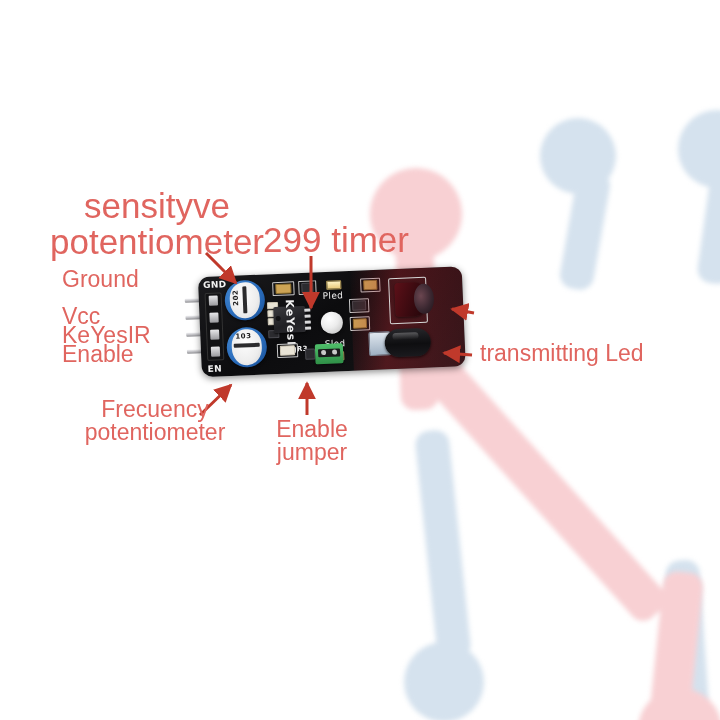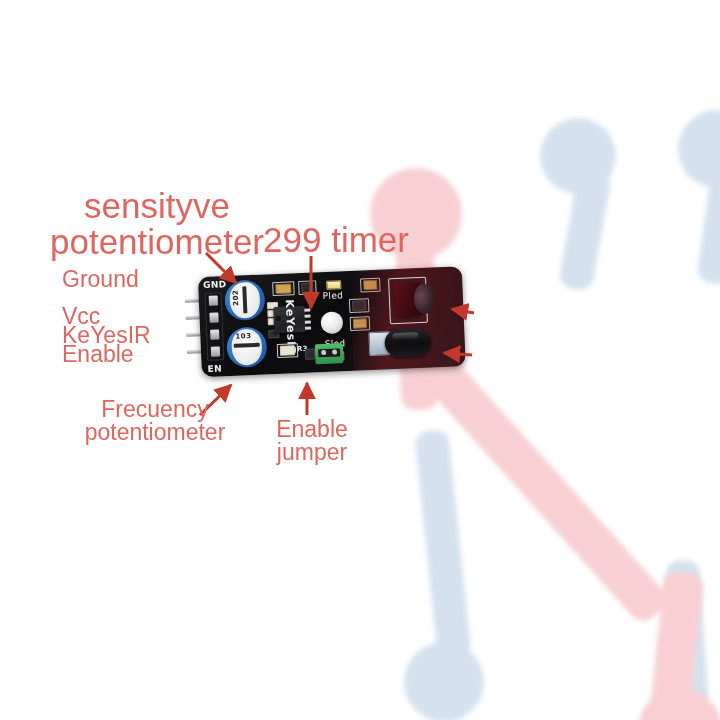--- a/index.html
+++ b/index.html
@@ -407,20 +407,21 @@
 potentiometer</div>
 
   <div class="ann big c" style="left:246px; top:222px; width:180px;">299 timer</div>
 
   <div class="ann pins" style="left:62px; top:268px;">Ground</div>
   <div class="ann pins" style="left:62px; top:305px;">Vcc</div>
   <div class="ann pins" style="left:62px; top:324px;">KeYesIR</div>
   <div class="ann pins" style="left:62px; top:343px;">Enable</div>
 
 
+  <div class="ann mid r" style="left:480px; top:342px;">transmitting Led</div>
 
   <div class="ann mid c" style="left:50px; top:398px; width:210px;">Frecuency
 potentiometer</div>
 
   <div class="ann mid c" style="left:252px; top:418px; width:120px;">Enable
 jumper</div>
 
 </div>
 
 </body></html>

